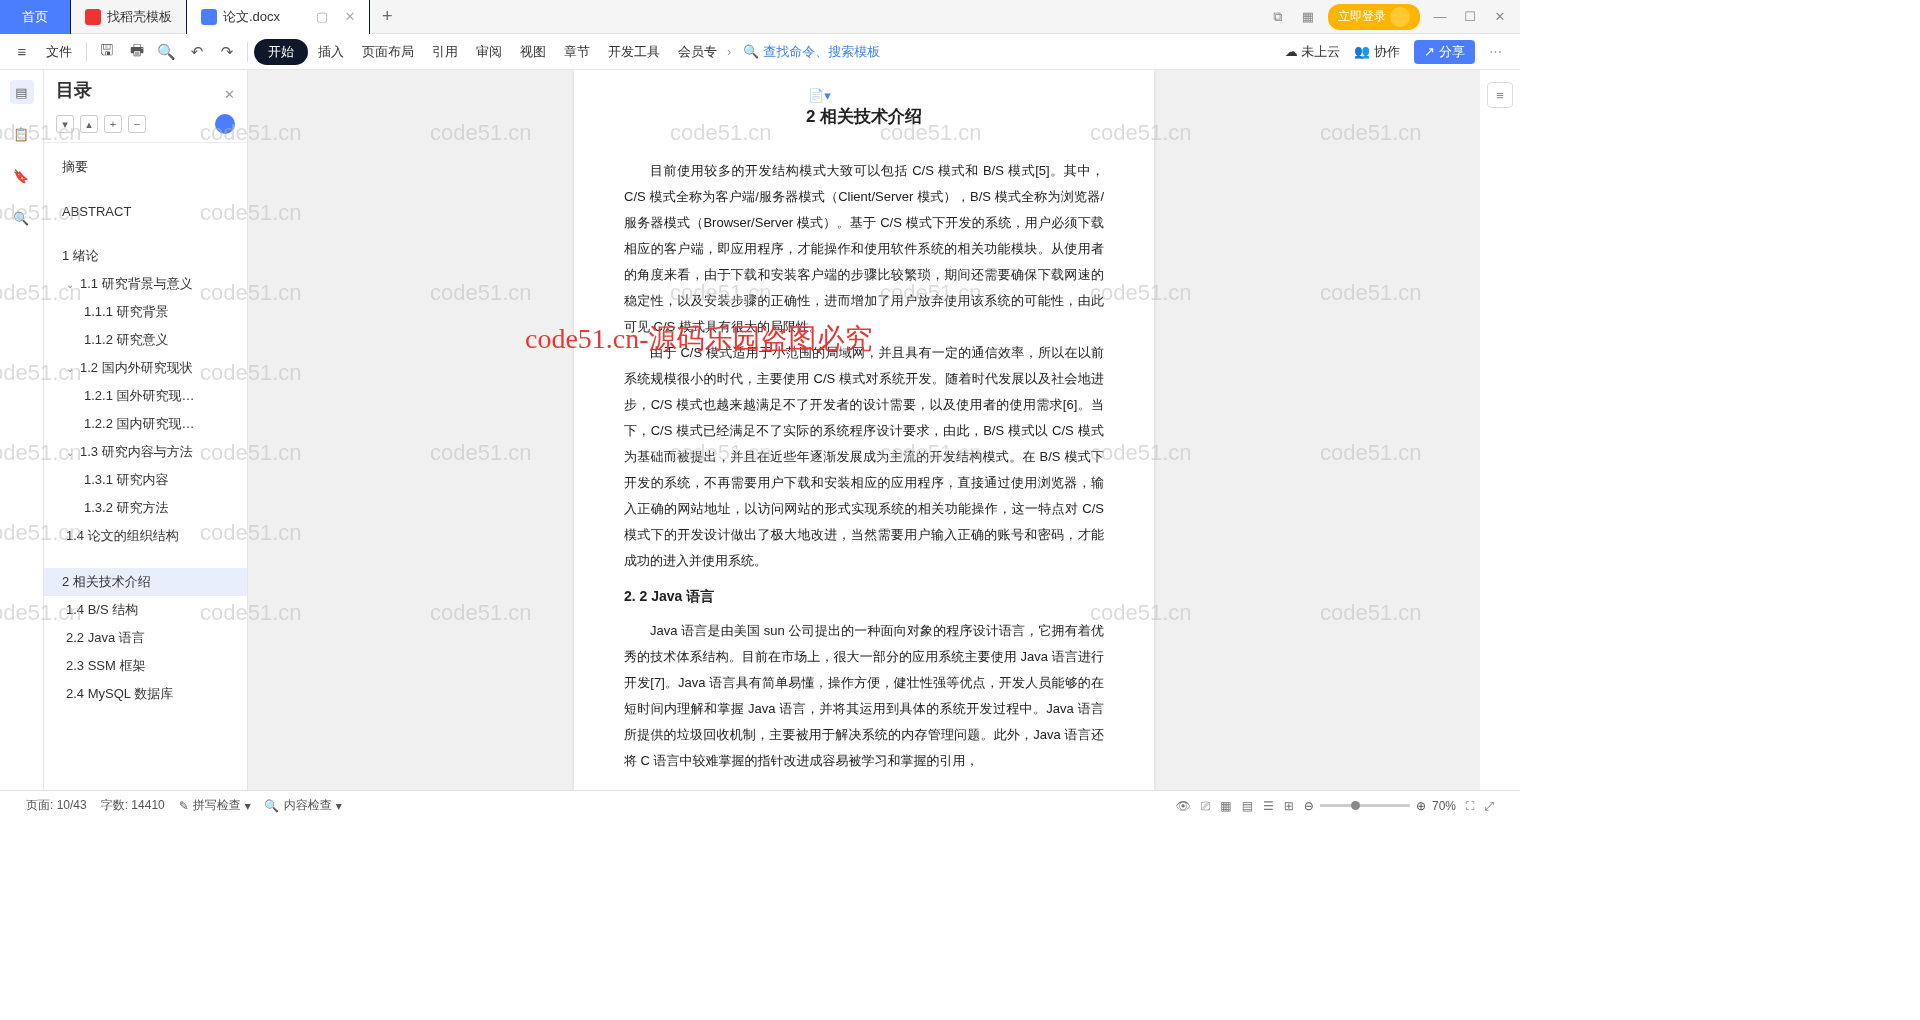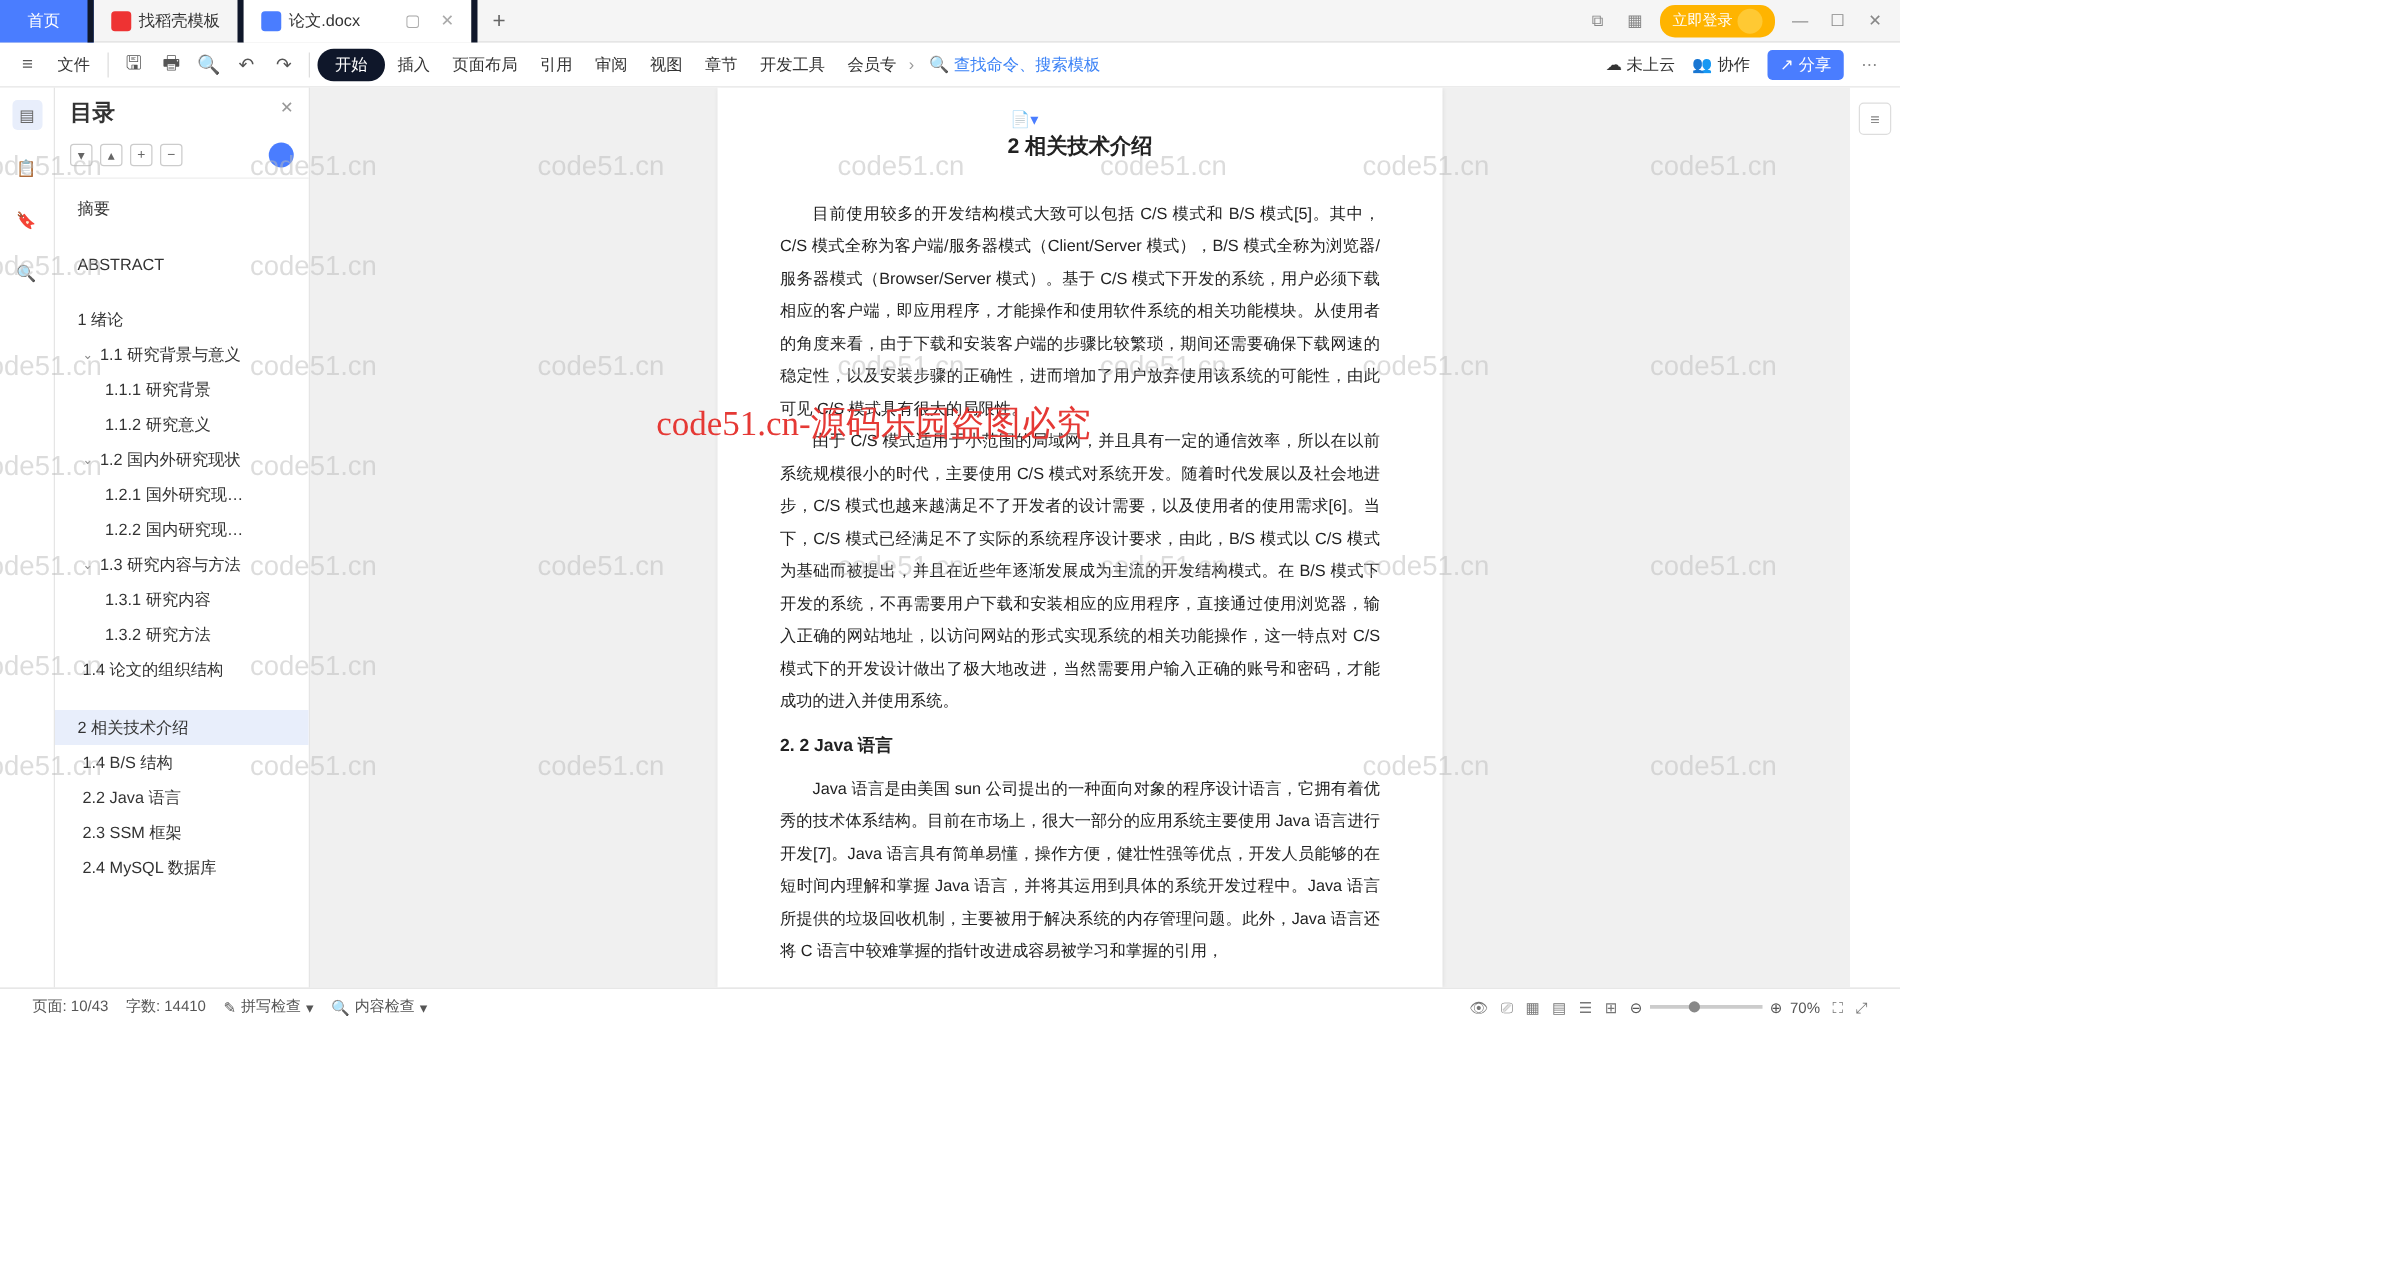--- a/index.html
+++ b/index.html
@@ -1,39 +1,39 @@
 <!DOCTYPE html>
 <html><head>
 <meta charset="utf-8">
 <style>
 *{margin:0;padding:0;box-sizing:border-box;font-family:"Microsoft YaHei",Arial,sans-serif}
 body{width:1520px;height:820px;overflow:hidden;background:#fff;position:relative;font-size:13px;color:#333}
 .titlebar{height:34px;background:#f5f5f5;display:flex;align-items:center;border-bottom:1px solid #e0e0e0}
-.tab{height:34px;display:flex;align-items:center;padding:0 14px;gap:6px;border-right:5px solid #0f172a;cursor:pointer}
+.tab{height:34px;display:flex;align-items:center;padding:0 14px;gap:6px;border-right:1px solid #0f172a;cursor:pointer}
 .tab.home{background:#4a7dff;color:#fff;padding:0 22px}
 .tab.active{background:#fff}
 .tab .ic{width:16px;height:16px;display:inline-block}
 .tab-add{width:34px;text-align:center;font-size:18px;color:#666;cursor:pointer}
 .win-ctrls{margin-left:auto;display:flex;align-items:center;gap:10px;padding-right:10px}
 .login-btn{background:#ffb400;color:#fff;padding:3px 10px;border-radius:12px;font-size:12px;display:flex;align-items:center;gap:4px}
 .avatar{width:20px;height:20px;border-radius:50%;background:#ffc933}
 .win-btn{width:20px;height:20px;color:#888;display:flex;align-items:center;justify-content:center;cursor:pointer}
 .menubar{height:36px;display:flex;align-items:center;padding:0 8px;gap:2px;border-bottom:1px solid #e5e5e5}
 .menu-ic{width:28px;height:28px;display:flex;align-items:center;justify-content:center;color:#555;cursor:pointer;font-size:15px}
 .menu-txt{padding:4px 8px;cursor:pointer;color:#333}
 .menu-txt.primary{background:#0f172a;color:#fff;border-radius:14px;padding:4px 14px}
 .menu-sep{width:1px;height:20px;background:#ddd;margin:0 4px}
 .search-box{color:#3b82f6;padding:0 10px}
 .right-tools{margin-left:auto;display:flex;align-items:center;gap:14px;padding-right:10px}
 .share-btn{background:#4a7dff;color:#fff;padding:3px 10px;border-radius:4px;display:flex;align-items:center;gap:4px}
 .body-wrap{display:flex;height:720px}
 .leftbar{width:44px;border-right:1px solid #e5e5e5;display:flex;flex-direction:column;align-items:center;padding-top:10px;gap:18px}
 .leftbar .lic{width:24px;height:24px;color:#666;cursor:pointer;display:flex;align-items:center;justify-content:center}
 .sidebar{width:204px;border-right:1px solid #e5e5e5;display:flex;flex-direction:column}
-.sb-head{display:flex;align-items:flex-start;padding:8px 12px;justify-content:space-between}
+.sb-head{display:flex;align-items:flex-end;padding:8px 12px;justify-content:space-between}
 .sb-title{font-size:18px;font-weight:bold}
 .sb-close{color:#999;cursor:pointer}
 .sb-tools{display:flex;align-items:center;gap:6px;padding:4px 12px 8px;border-bottom:1px solid #eee}
 .sb-tool{width:18px;height:18px;border:1px solid #ccc;border-radius:3px;color:#666;display:flex;align-items:center;justify-content:center;font-size:11px;cursor:pointer}
 .sb-ai{margin-left:auto;width:20px;height:20px;background:#4a7dff;border-radius:50%}
 .toc{overflow-y:auto;flex:1;padding:10px 0}
 .toc-item{padding:5px 12px 5px 18px;cursor:pointer;font-size:13px;color:#333;white-space:nowrap;overflow:hidden;text-overflow:ellipsis;display:flex;align-items:center}
 .toc-item.lv1{padding-left:18px}
 .toc-item.lv2{padding-left:22px}
 .toc-item.lv3{padding-left:40px}

